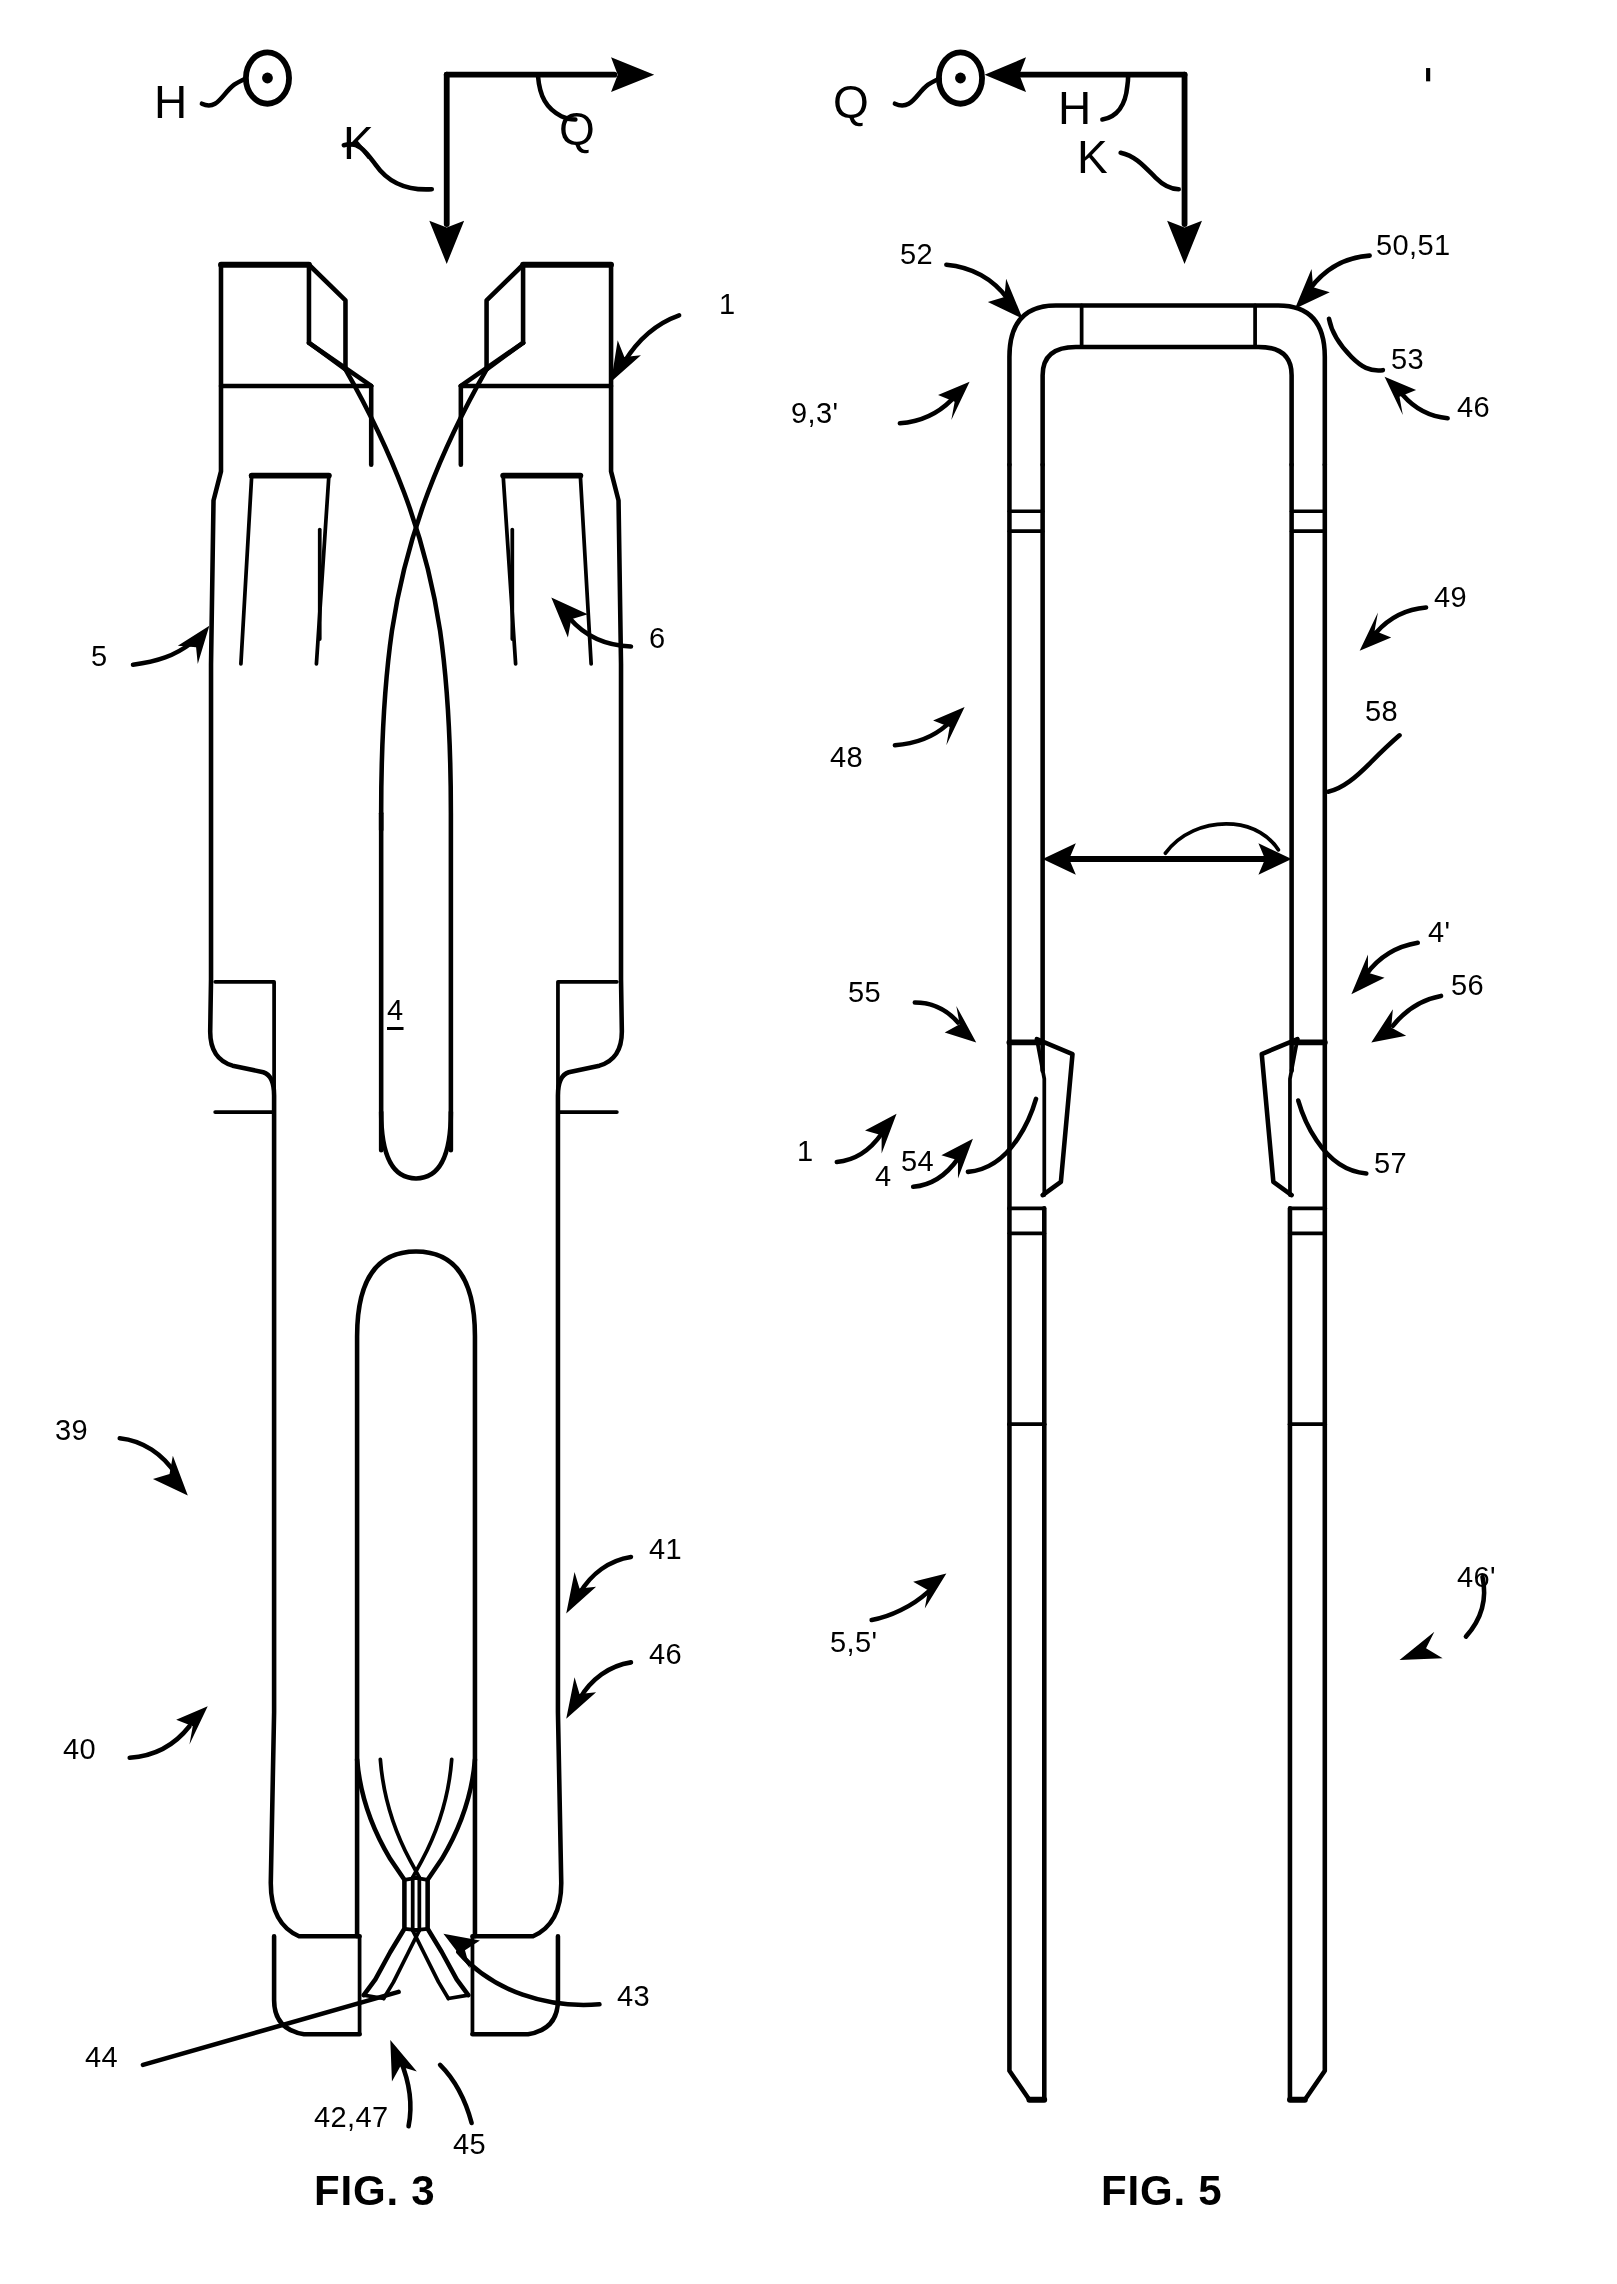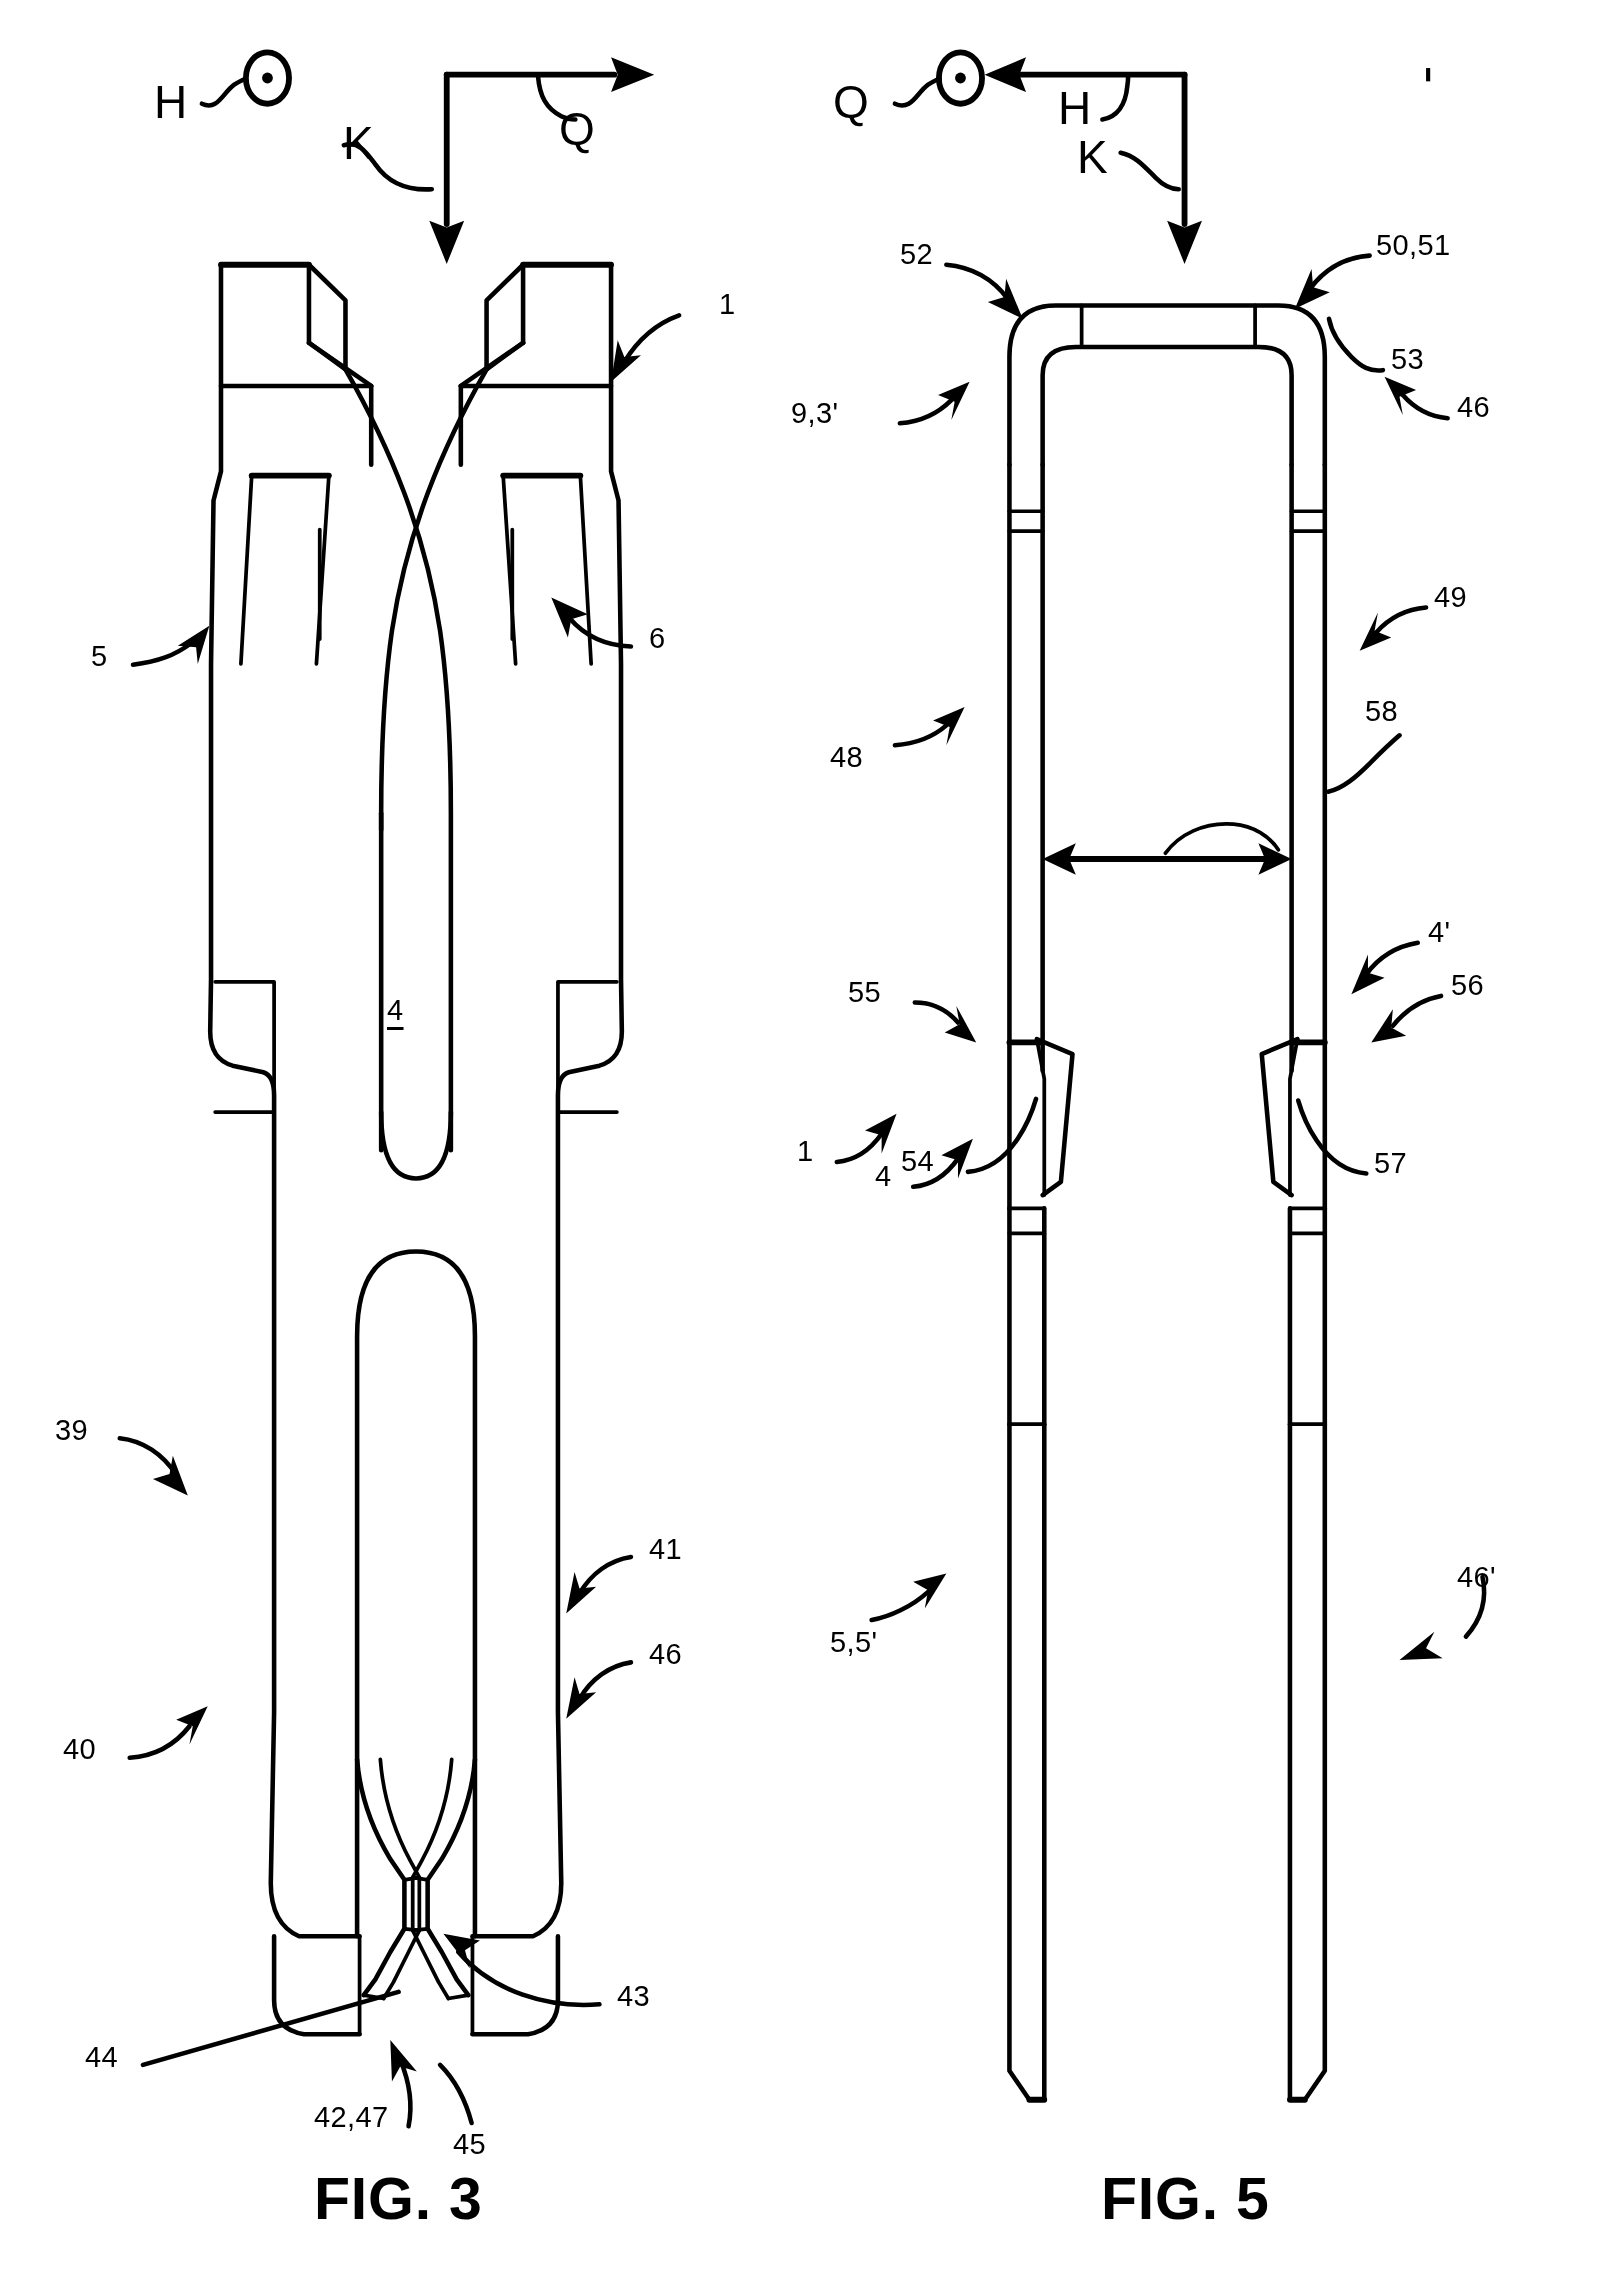--- a/index.html
+++ b/index.html
@@ -35,21 +35,21 @@
   .ref {
     font-size: 29px;
     font-weight: 400;
     letter-spacing: 0.4px;
   }
   .axis-letter {
     font-size: 46px;
     font-weight: 500;
   }
   .fig-caption {
-    font-size: 59px;
+    font-size: 42px;
     font-weight: bold;
     letter-spacing: 0.8px;
   }
   .ref-underline {
     text-decoration: underline;
     text-underline-offset: 6.6px;
     text-decoration-thickness: 3.3px;
   }
   .stroke {
     fill: none;

